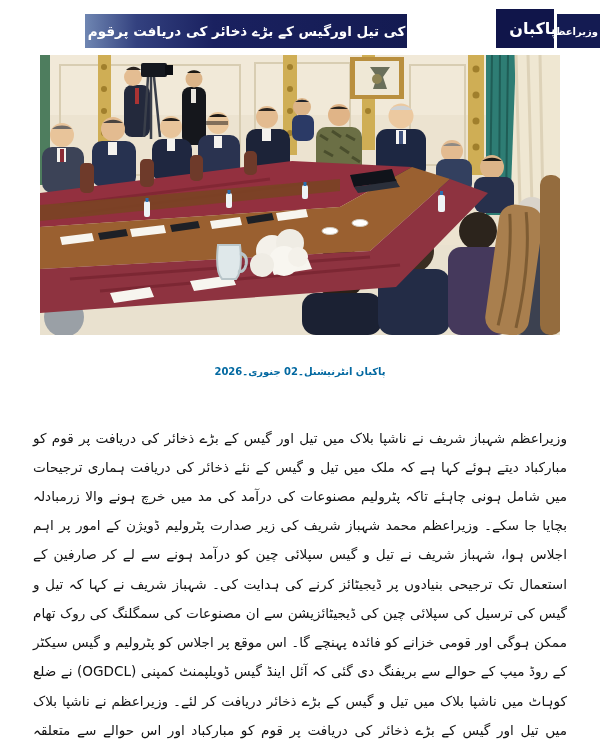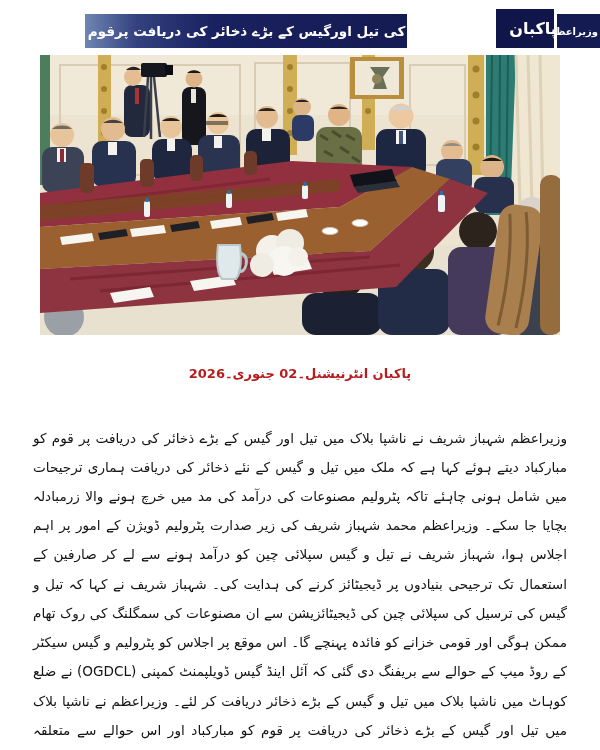--- a/index.html
+++ b/index.html
@@ -18,21 +18,21 @@
     overflow:hidden;display:flex;align-items:center;}
   .bar-right .frag{color:#ffffff;font-size:10px;font-weight:bold;direction:rtl;white-space:nowrap;
     position:absolute;right:2px;}
 
   
   .photo{position:absolute;left:40px;top:55px;width:520px;height:280px;overflow:hidden;background:#e9e1cf;}
   .photo svg{display:block;}
 
   
   .dateline{position:absolute;left:0;top:366px;width:600px;text-align:center;
-    color:#b91c1c;font-size:13px;font-weight:bold;direction:rtl;}
+    color:#0369a1;font-size:10px;font-weight:bold;direction:rtl;}
 
   
   .article{position:absolute;left:33px;top:410px;width:534px;height:300px;
     direction:rtl;text-align:justify;color:#141414;font-size:13.6px;line-height:2.15;}
 </style>
 </head>
 <body>
 
 <div class="page">
 

